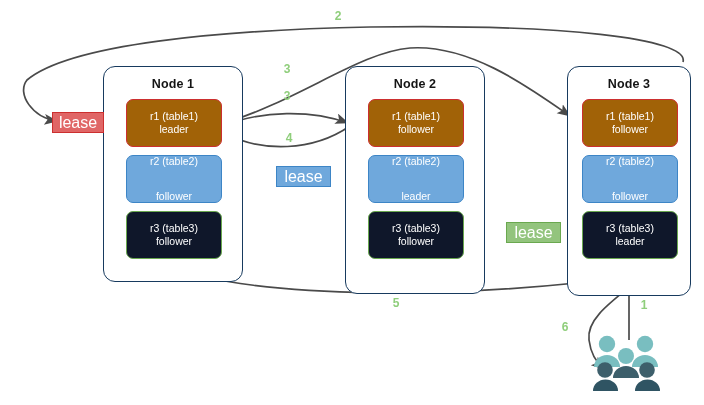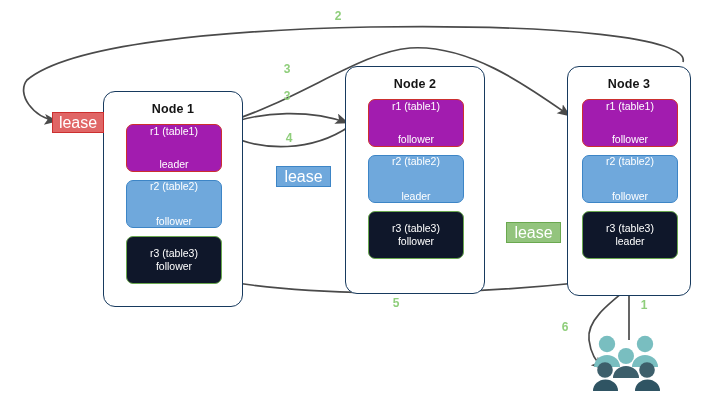--- a/index.html
+++ b/index.html
@@ -49,21 +49,21 @@
     color: #ffffff;
     font-size: 10.5px;
     line-height: 13px;
     text-align: center;
     display: flex;
     flex-direction: column;
     align-items: center;
     justify-content: center;
   }
   .range .l2 { display:block; }
-  .r-red   { background: #a21caf; border: 1.6px solid #cc2f2f; justify-content: space-between; }
+  .r-red   { background: #a16207; border: 1.6px solid #cc2f2f; }
   .r-blue  { background: #6fa8dc; border: 1.6px solid #3d85c6; gap: 22px; }
   .r-green { background: #0f172a; border: 1.6px solid #6aa84f; }
 
   .lease {
     position: absolute;
     box-sizing: border-box;
     border-radius: 0;
     color: #ffffff;
     font-size: 16px;
     display: flex;
@@ -106,21 +106,21 @@
 
     <path d="M 350,126 C 312,152 262,152 226,134" fill="none" stroke="#4a4a4a" stroke-width="1.7" marker-end="url(#ah)"></path>
 
     <path d="M 170,266 C 250,300 470,300 648,274" fill="none" stroke="#4a4a4a" stroke-width="1.7" marker-end="url(#ah)"></path>
 
     <path d="M 629,340 L 629,272" fill="none" stroke="#4a4a4a" stroke-width="1.7" marker-end="url(#ah)"></path>
 
     <path d="M 642,277 C 614,300 586,318 589,340 C 591,356 598,364 604,369" fill="none" stroke="#4a4a4a" stroke-width="1.7" marker-end="url(#ah)"></path>
   </svg>
 
-  <div class="node-box" style="left:103px; top:66px; width:140px; height:216px;margin-top:25px;">
+  <div class="node-box" style="left:103px; top:66px; width:140px; height:216px;">
     <div class="node-title">Node 1</div>
     <div class="range r-red" style="left:22px; top:32px; width:96px; height:48px;">
       <span class="l1">r1 (table1)</span>
       <span class="l2">leader</span>
     </div>
     <div class="range r-blue" style="left:22px; top:88px; width:96px; height:48px;">
       <span class="l1">r2 (table2)</span>
       <span class="l2">follower</span>
     </div>
     <div class="range r-green" style="left:22px; top:144px; width:96px; height:48px;">

